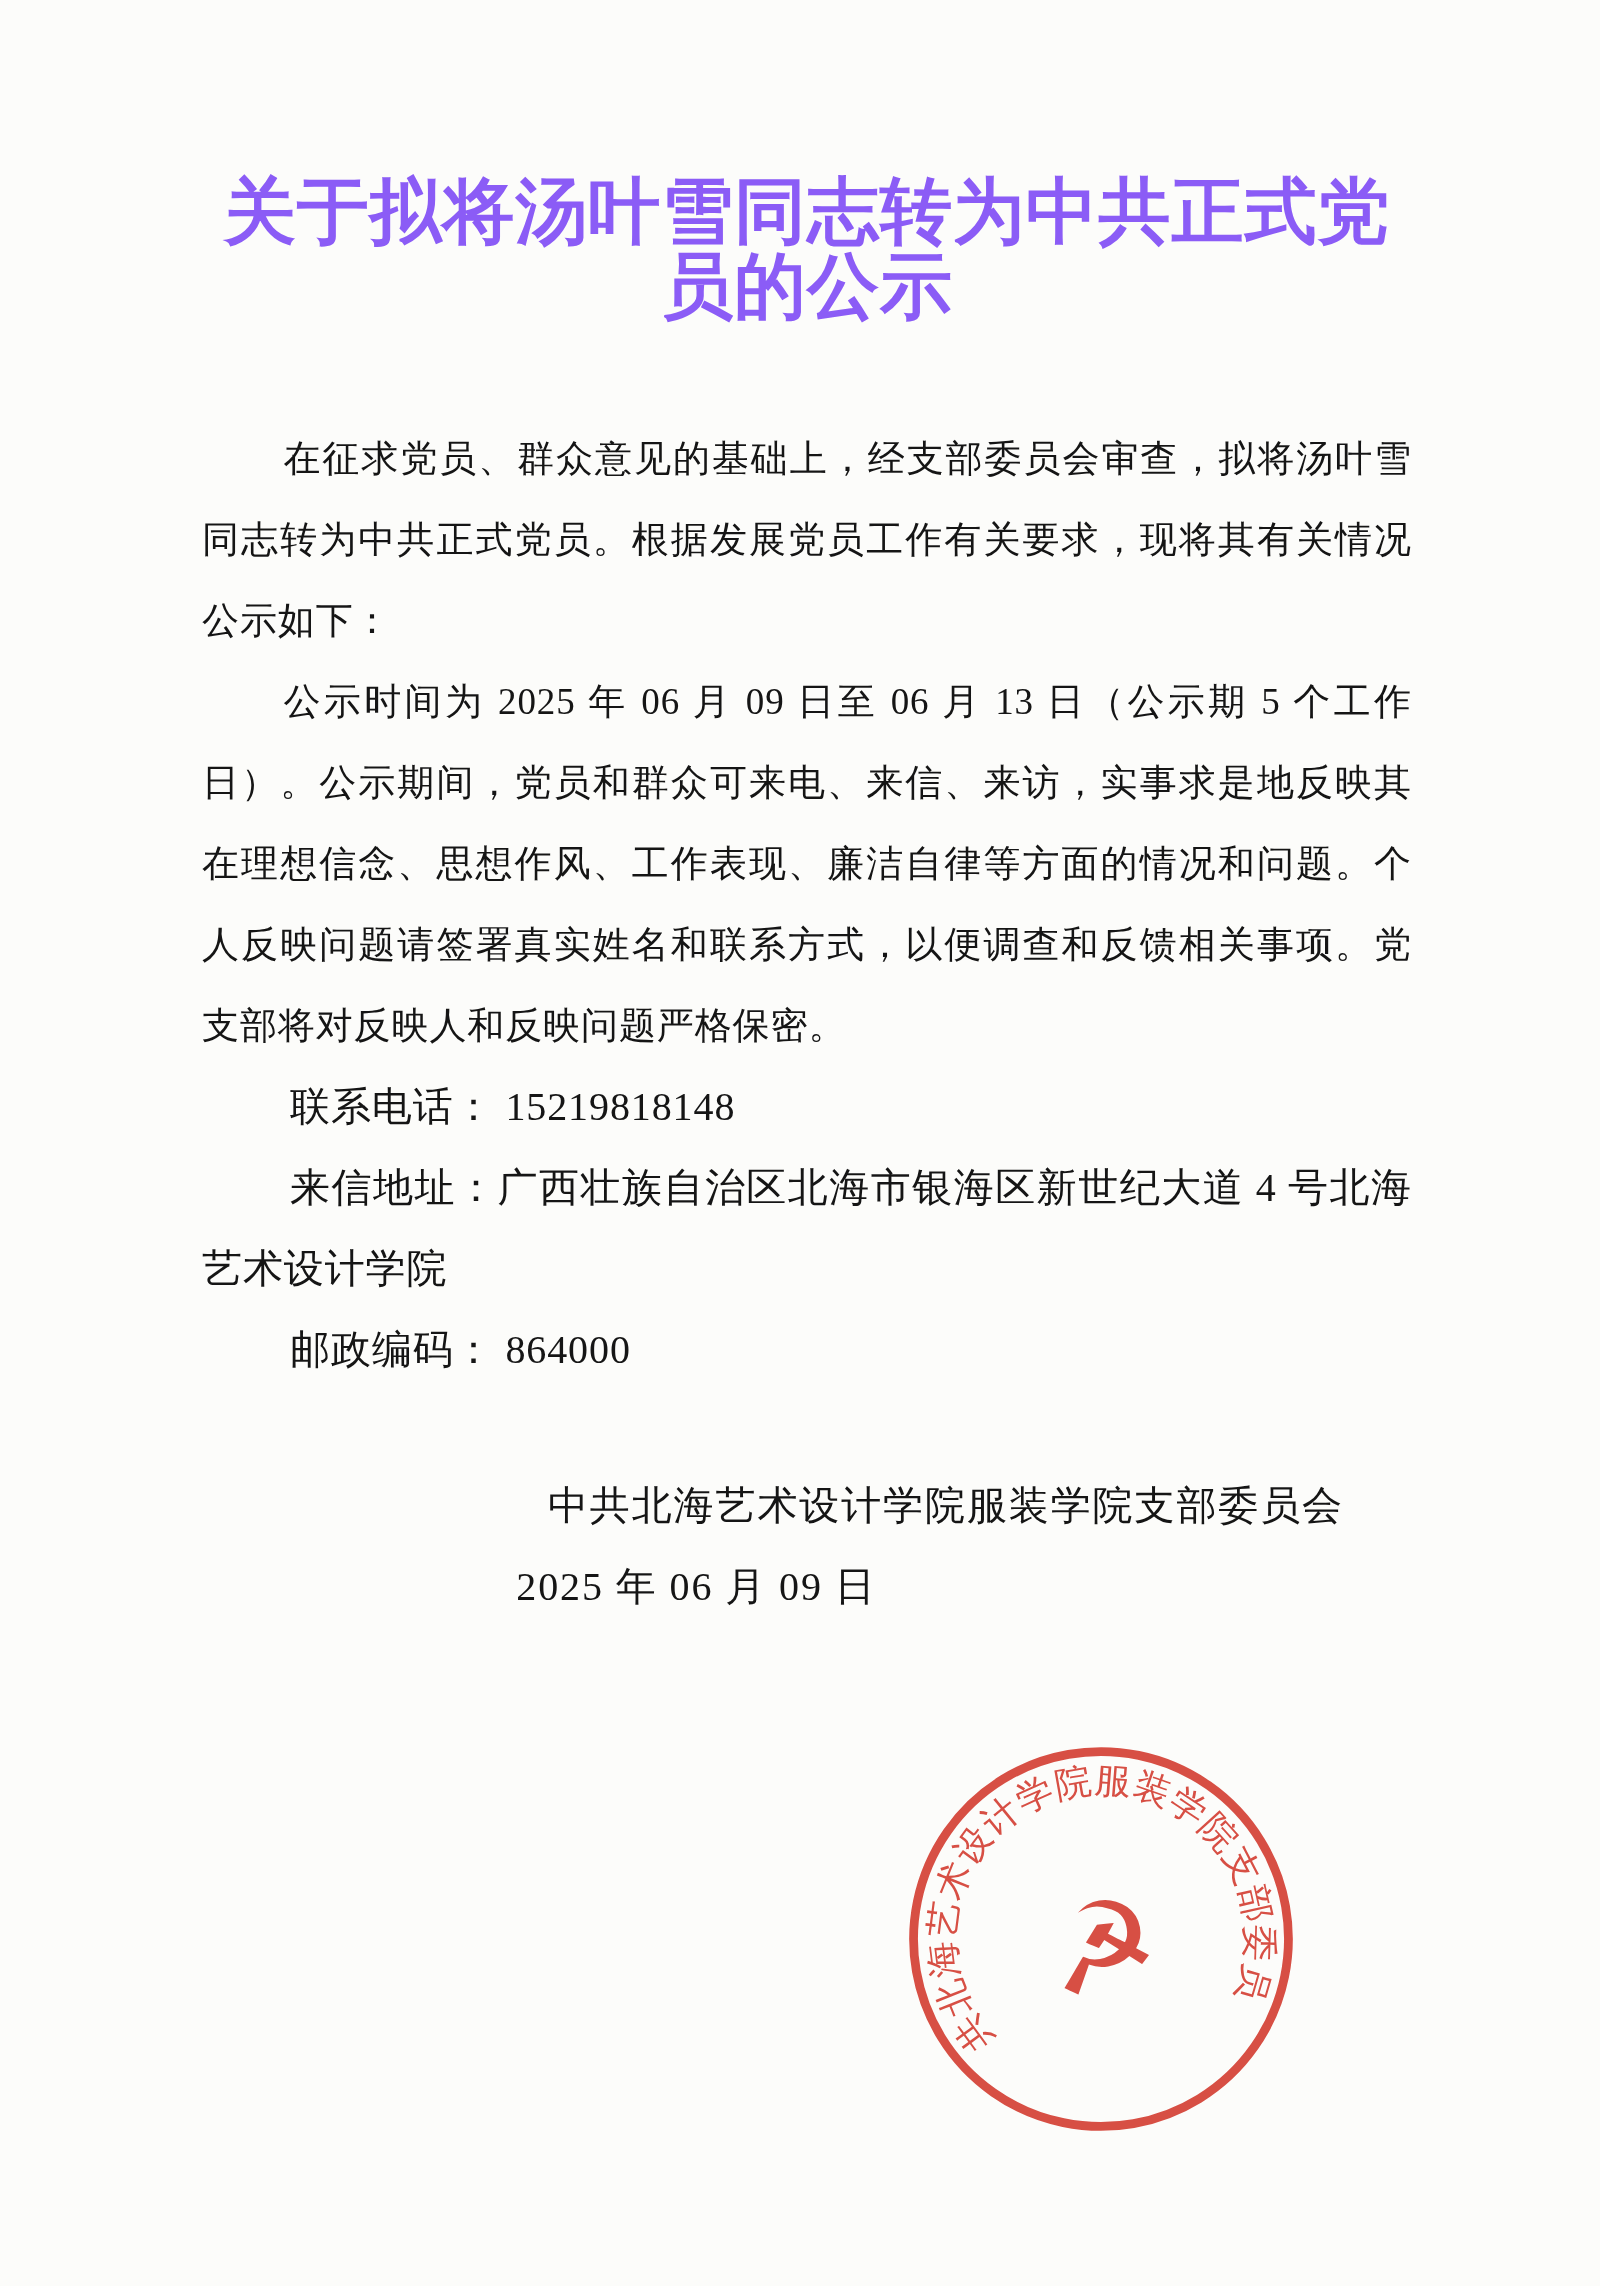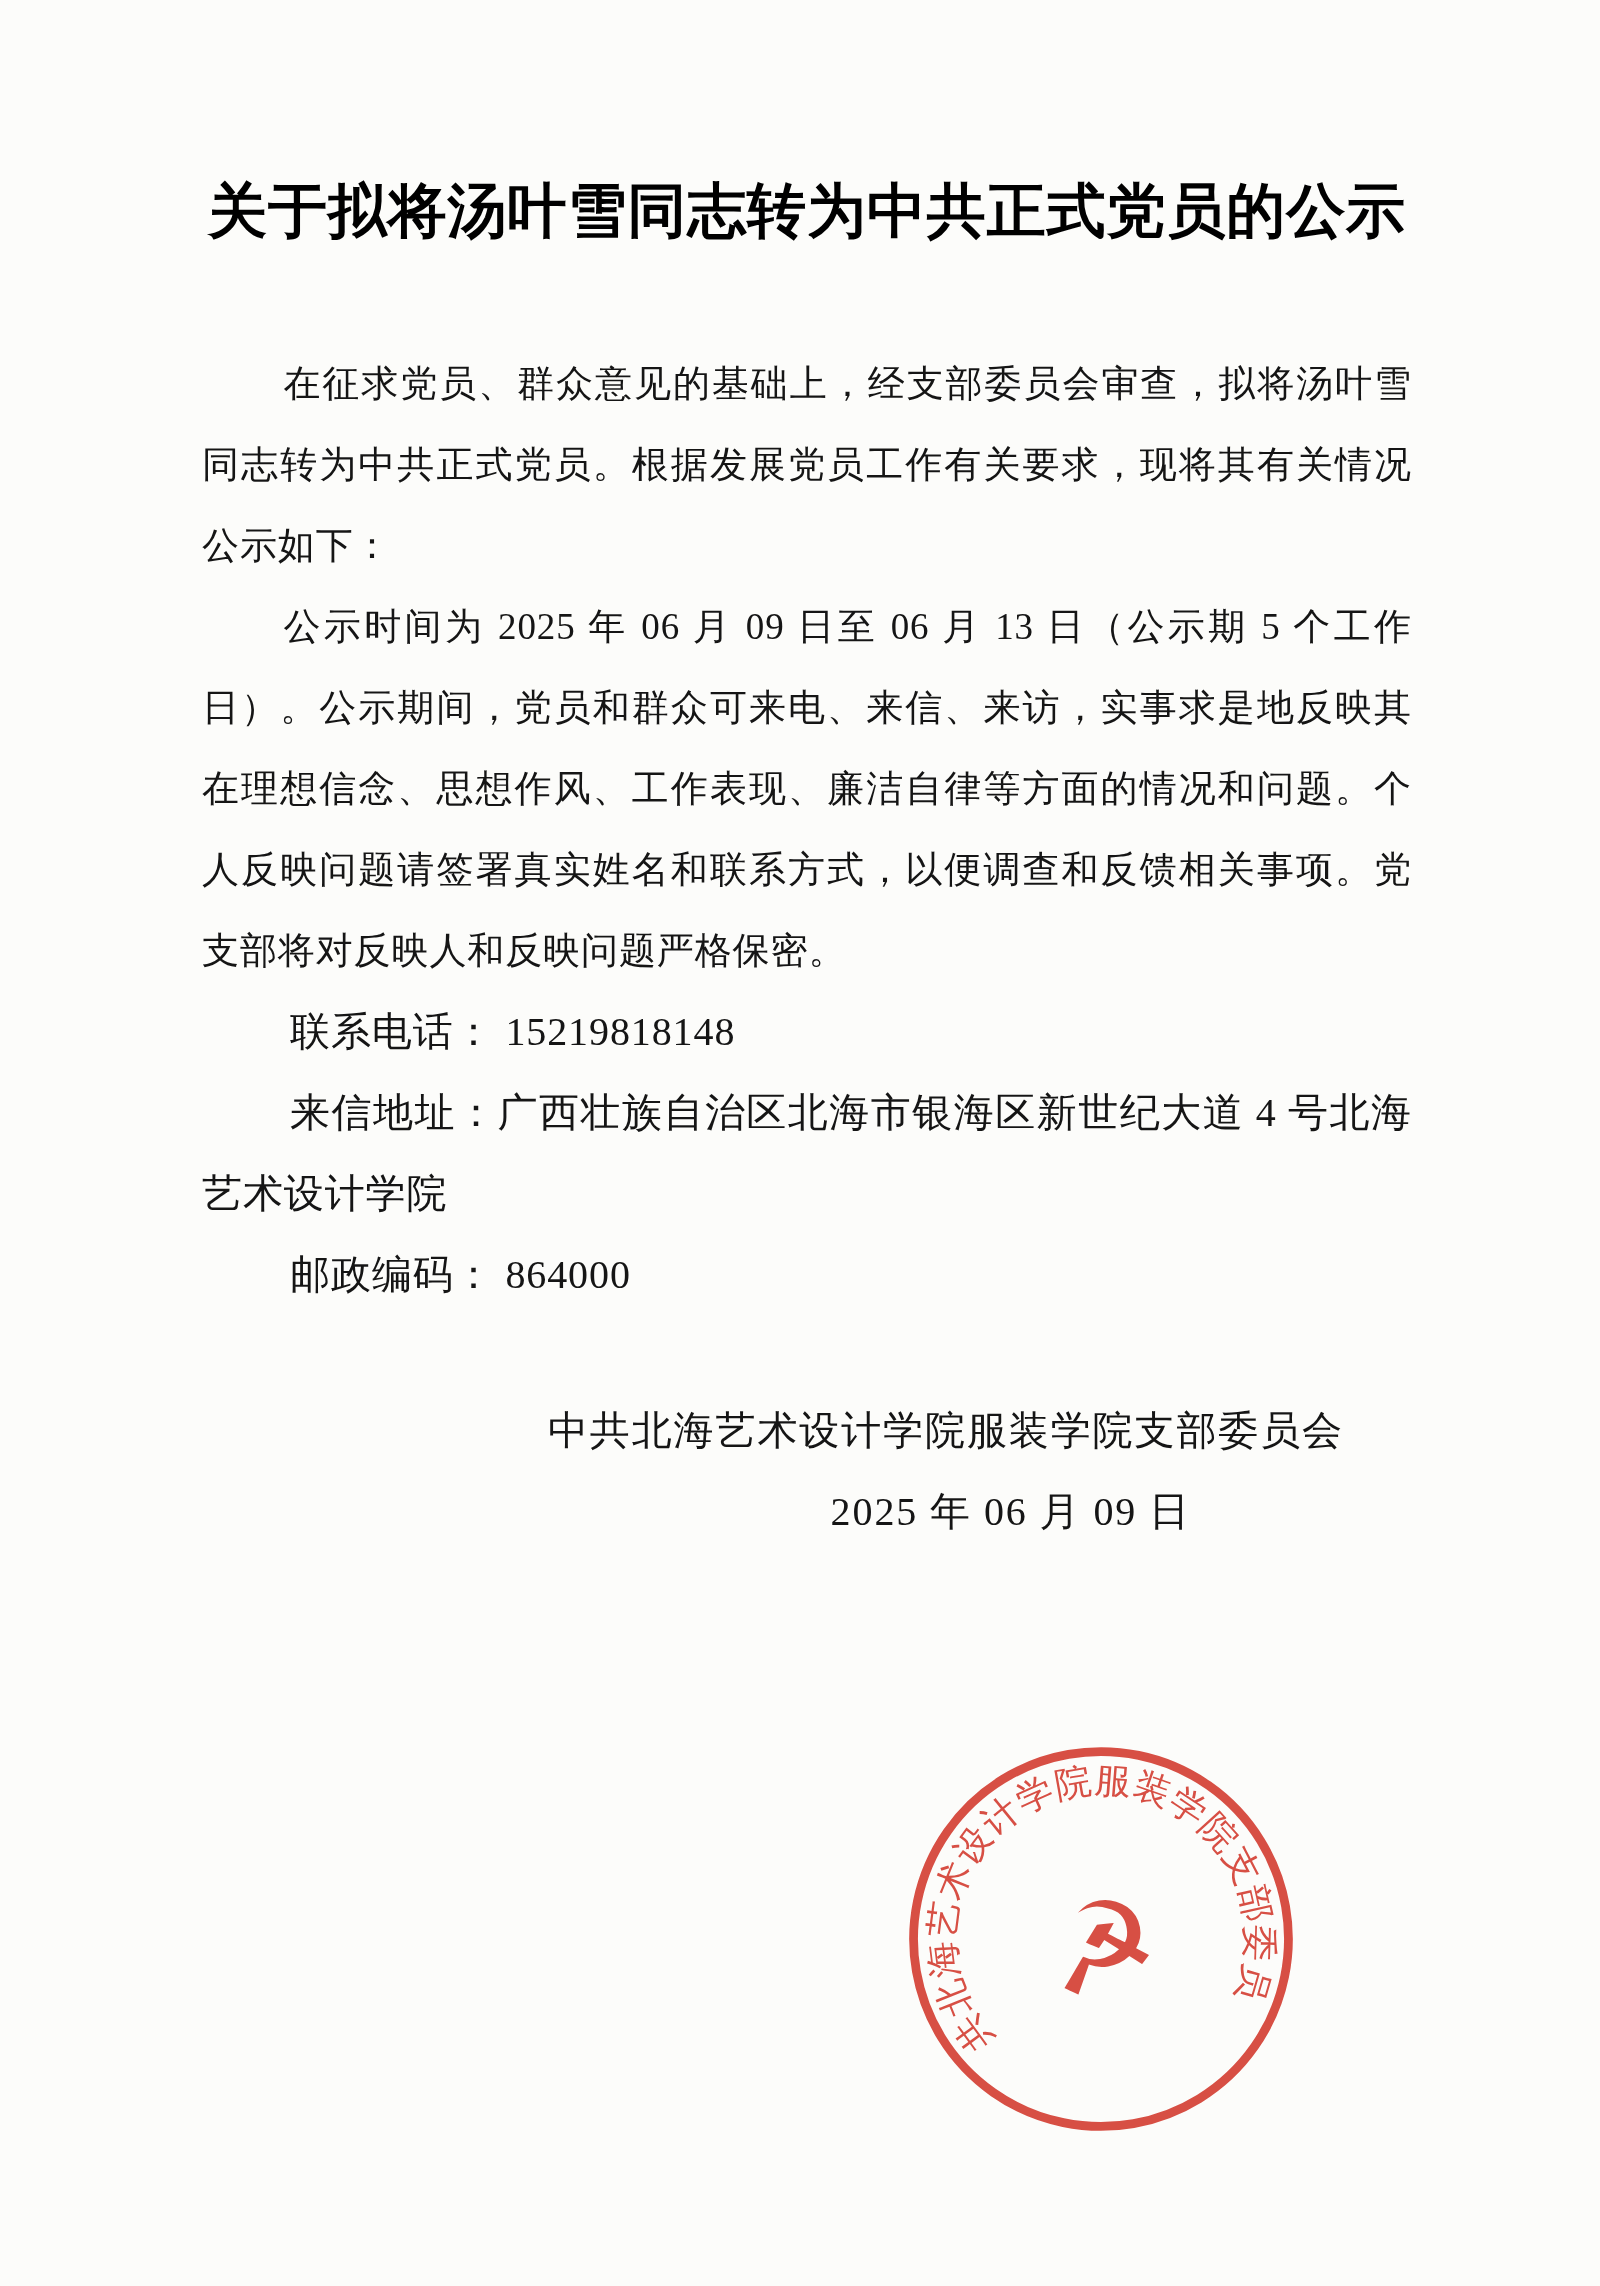--- a/index.html
+++ b/index.html
@@ -16,25 +16,25 @@
   .content {
     position: absolute;
     left: 202px;
     top: 174px;
     width: 1210px;
   }
   .doc-title {
     margin: 0 0 94px 0;
     font-family: "Liberation Sans", "DejaVu Sans", sans-serif;
     font-weight: 700;
-    font-size: 59px;
+    font-size: 72px;
     line-height: 75px;
     text-align: center;
     letter-spacing: 0.9px;
-    color: #000000;
+    color: #8b5cf6;
   }
   .para {
     margin: 0;
     font-size: 37px;
     line-height: 81px;
     text-align: justify;
     text-justify: inter-ideograph;
     text-indent: 2.2em;
     letter-spacing: 0.9px;
   }
@@ -51,21 +51,21 @@
     font-size: 40px;
     line-height: 81px;
     text-align: right;
     padding-right: 68px;
     letter-spacing: 1.9px;
   }
   .date-line {
     margin: 0;
     font-size: 40px;
     line-height: 81px;
-    text-align: right;
+    text-align: center;
     padding-right: 221px;
     letter-spacing: 1.9px;
   }
   .seal {
     position: absolute;
     left: 896px;
     top: 1734px;
     width: 410px;
     height: 410px;
     mix-blend-mode: multiply;

